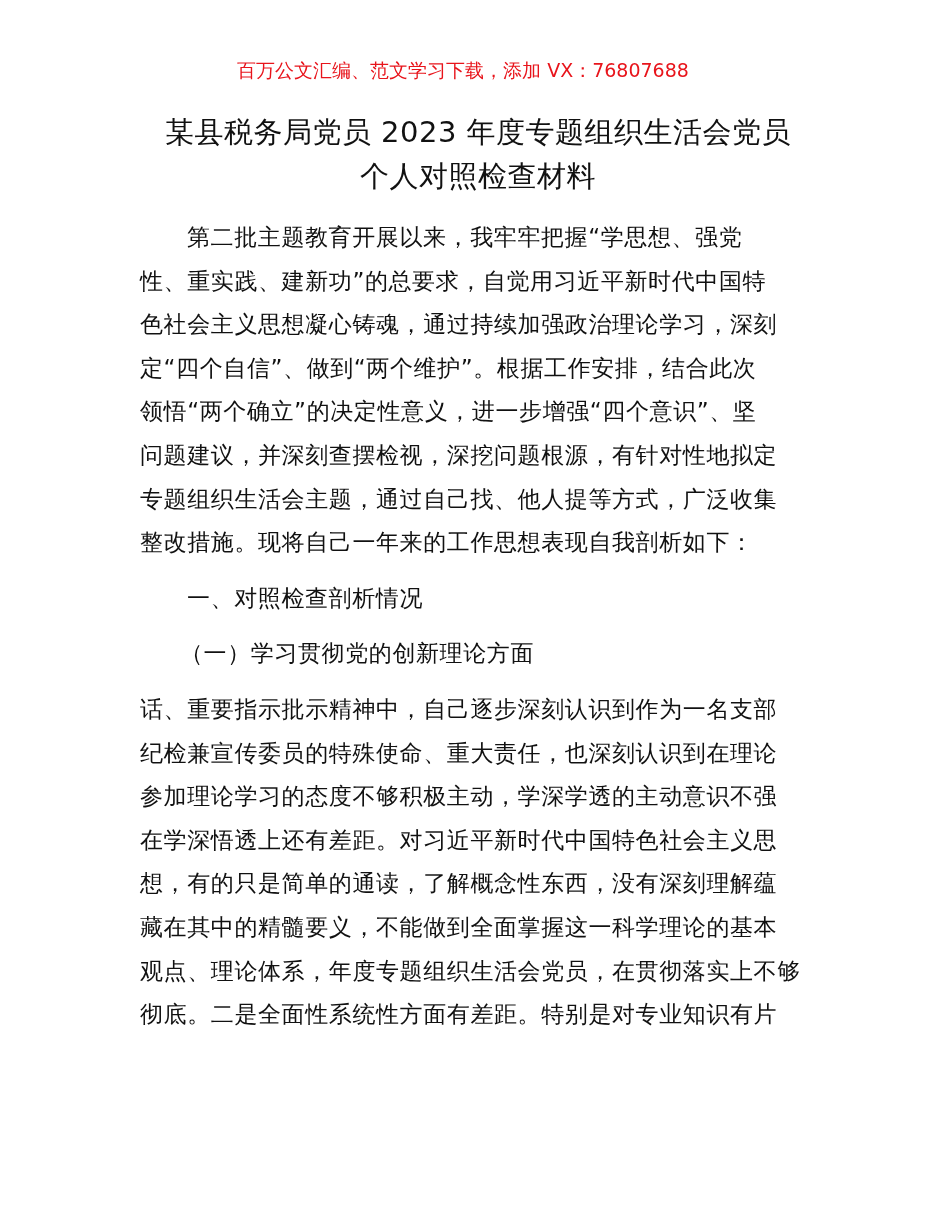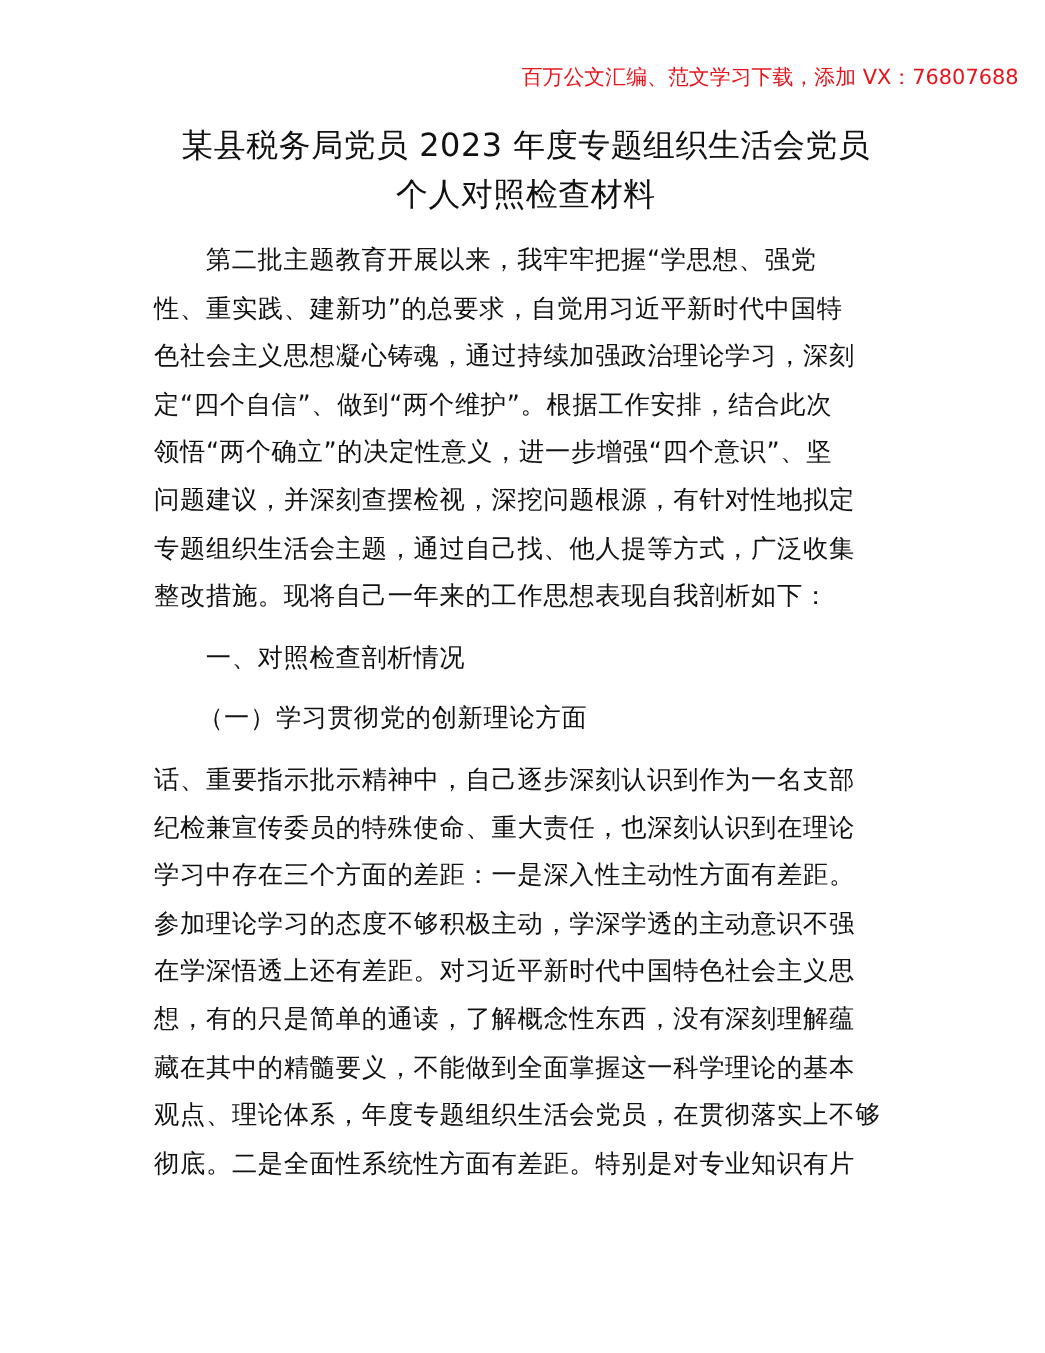--- a/index.html
+++ b/index.html
@@ -20,21 +20,21 @@
       left: 0;
       top: 0;
       width: 950px;
       height: 1230px;
     }
     .watermark-header {
       position: absolute;
       top: 57px;
       left: 0;
       width: 926px;
-      text-align: right;
+      text-align: center;
       font-size: 19px;
       line-height: 26px;
       color: #e8141b;
       letter-spacing: 0px;
     }
     .doc-title {
       position: absolute;
       top: 110px;
       left: 143px;
       width: 670px;
@@ -112,21 +112,20 @@
       <span class="line">整改措施。现将自己一年来的工作思想表现自我剖析如下：</span>
     </p>
 
     <div class="heading-1">一、对照检查剖析情况</div>
 
     <div class="heading-2">（一）学习贯彻党的创新理论方面</div>
 
     <p class="para para-2">
       <span class="line">话、重要指示批示精神中，自己逐步深刻认识到作为一名支部</span>
       <span class="line">纪检兼宣传委员的特殊使命、重大责任，也深刻认识到在理论</span>
-      <span class="line">学习中存在三个方面的差距：一是深入性主动性方面有差距。</span>
       <span class="line">参加理论学习的态度不够积极主动，学深学透的主动意识不强</span>
       <span class="line">在学深悟透上还有差距。对习近平新时代中国特色社会主义思</span>
       <span class="line">想，有的只是简单的通读，了解概念性东西，没有深刻理解蕴</span>
       <span class="line">藏在其中的精髓要义，不能做到全面掌握这一科学理论的基本</span>
       <span class="line">观点、理论体系，年度专题组织生活会党员，在贯彻落实上不够</span>
       <span class="line">彻底。二是全面性系统性方面有差距。特别是对专业知识有片</span>
     </p>
 
   </div>
 </div>

